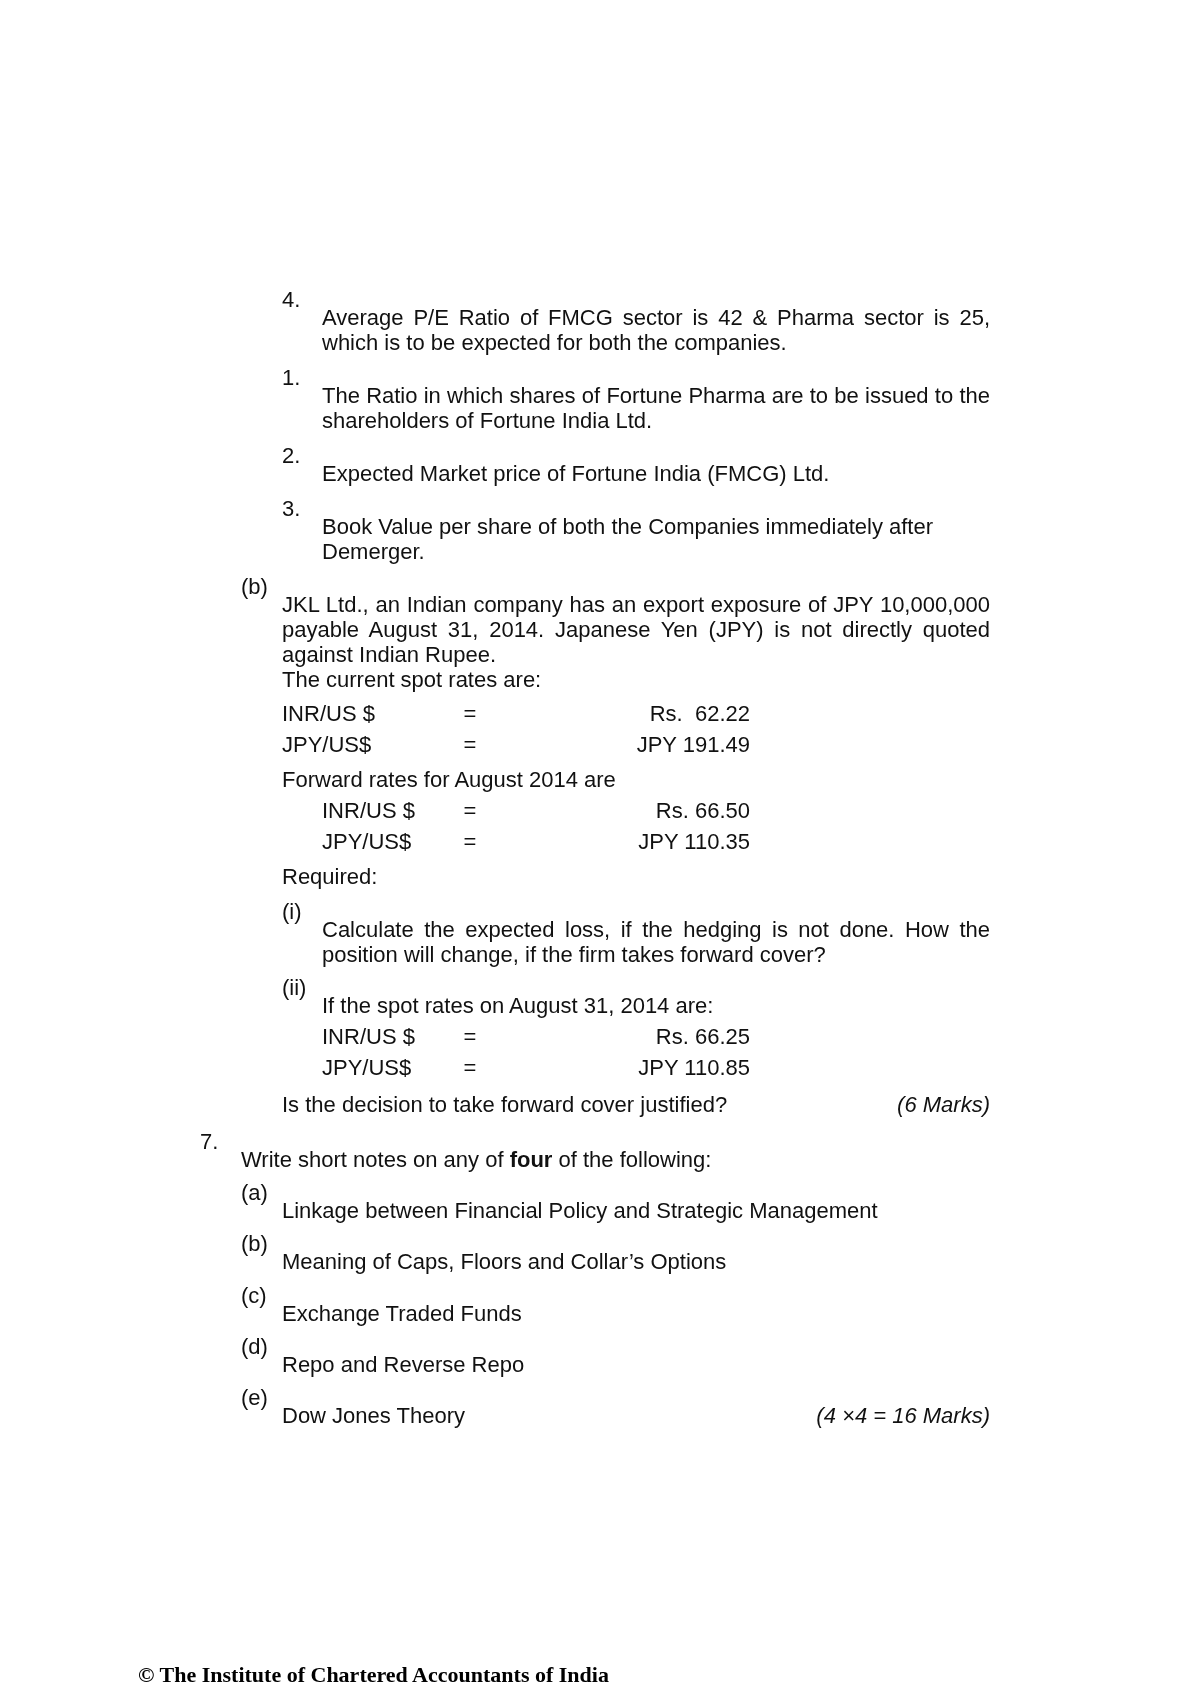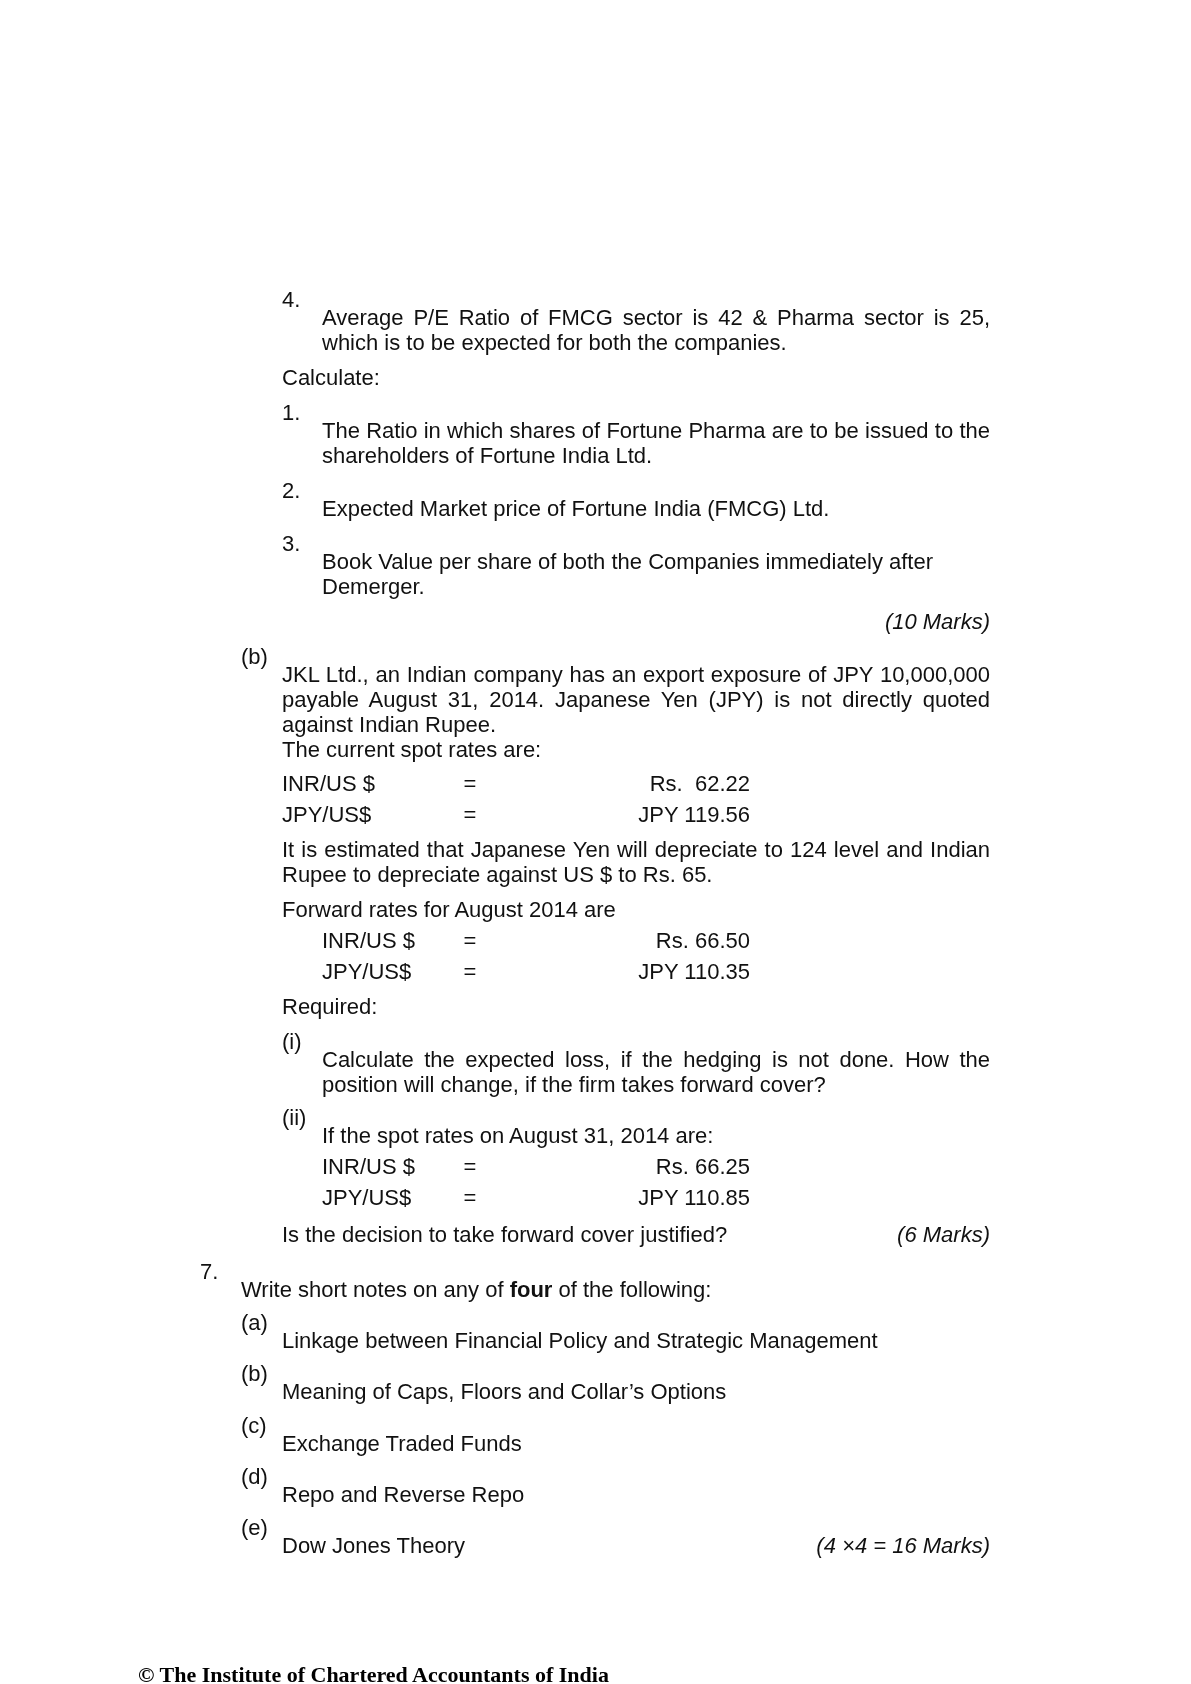--- a/index.html
+++ b/index.html
@@ -44,56 +44,53 @@
 <body>
 
 <div class="page">
   <div class="content">
 
     <div class="row ind-2">
       <div class="marker-sm">4.</div>
       <div class="body just">Average P/E Ratio of FMCG sector is 42 &amp; Pharma sector is 25, which is to be expected for both the companies.</div>
     </div>
 
-    <div class="ind-2 gap-para">Calculate:</div>
 
     <div class="row ind-2 gap-para">
       <div class="marker-sm">1.</div>
       <div class="body just">The Ratio in which shares of Fortune Pharma are to be issued to the shareholders of Fortune India Ltd.</div>
     </div>
     <div class="row ind-2 gap-para">
       <div class="marker-sm">2.</div>
       <div class="body">Expected Market price of Fortune India (FMCG) Ltd.</div>
     </div>
     <div class="row ind-2 gap-para">
       <div class="marker-sm">3.</div>
       <div class="body">Book Value per share of both the Companies immediately after Demerger.</div>
     </div>
 
-    <div class="marks gap-para">(10 Marks)</div>
 
     <div class="row ind-1 gap-para">
       <div class="marker">(b)</div>
       <div class="body just">JKL Ltd., an Indian company has an export exposure of JPY 10,000,000 payable August 31, 2014. Japanese Yen (JPY) is not directly quoted against Indian Rupee.</div>
     </div>
 
     <div class="ind-2 gap-xl">The current spot rates are:</div>
 
     <div class="row ind-2" style="margin-top:9px;">
       <div class="rate-label-1">INR/US $</div>
       <div class="rate-eq">=</div>
       <div class="rate-val">Rs.  62.22</div>
     </div>
     <div class="row ind-2 gap-rate">
       <div class="rate-label-1">JPY/US$</div>
       <div class="rate-eq">=</div>
-      <div class="rate-val">JPY 119.56</div>
+      <div class="rate-val">JPY 191.49</div>
     </div>
 
-    <div class="ind-2 just gap-para">It is estimated that Japanese Yen will depreciate to 124 level and Indian Rupee to depreciate against US $ to Rs. 65.</div>
 
     <div class="ind-2 gap-para">Forward rates for August 2014 are</div>
 
     <div class="row ind-3 gap-rate">
       <div class="rate-label-2">INR/US $</div>
       <div class="rate-eq">=</div>
       <div class="rate-val">Rs. 66.50</div>
     </div>
     <div class="row ind-3 gap-rate">
       <div class="rate-label-2">JPY/US$</div>

